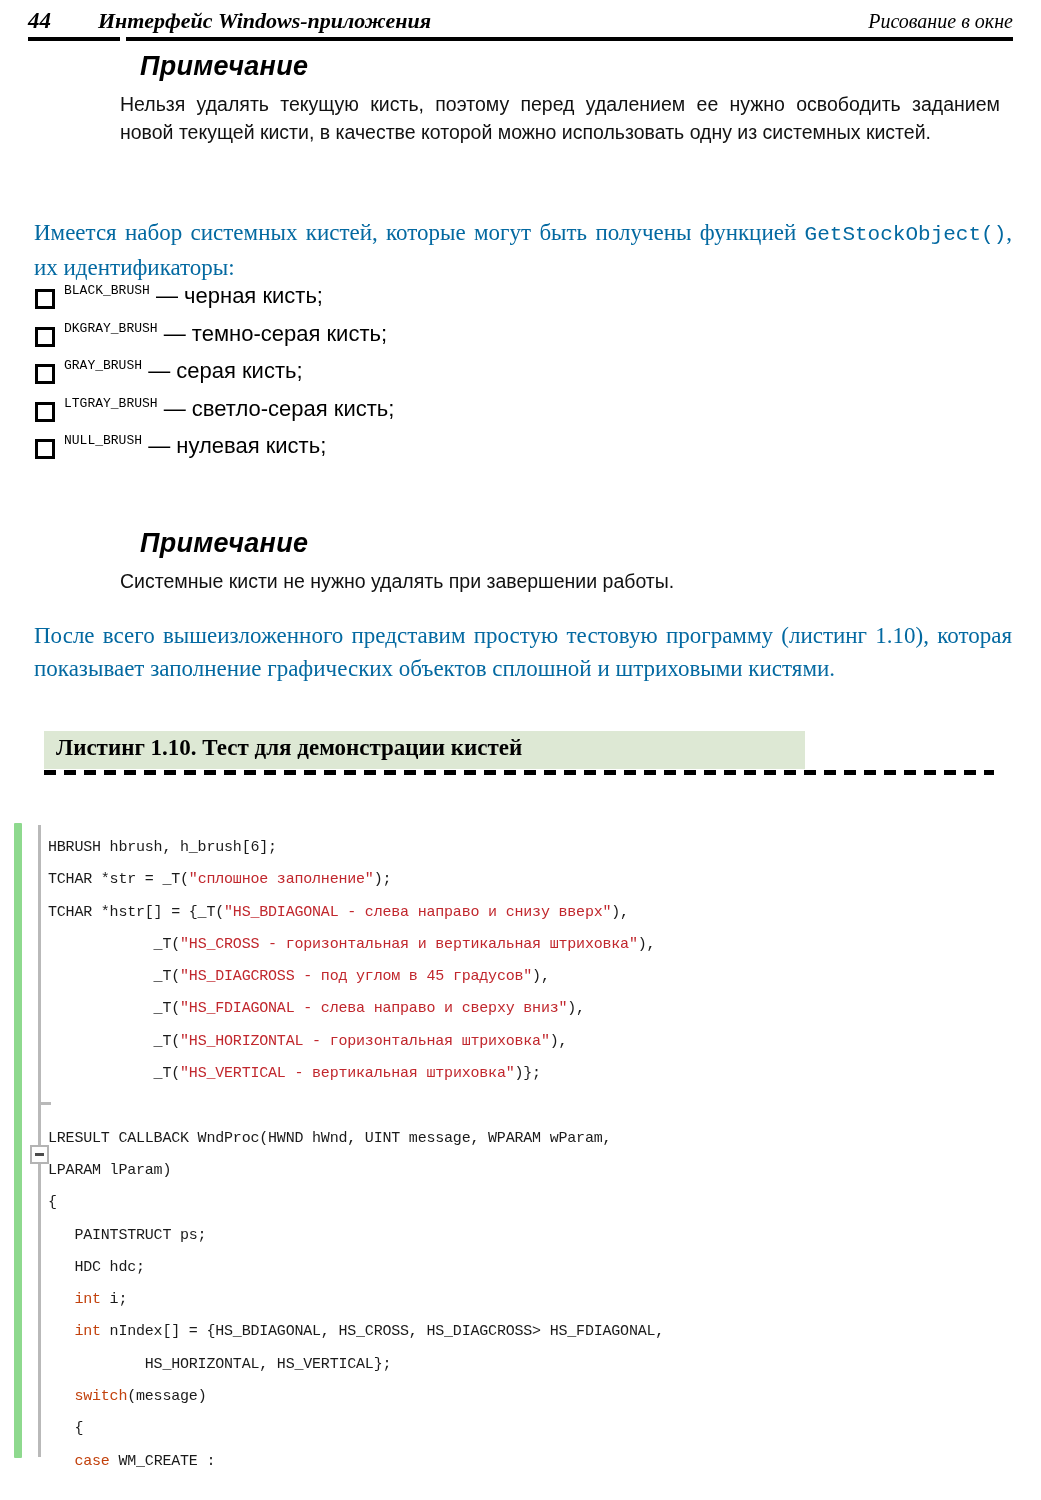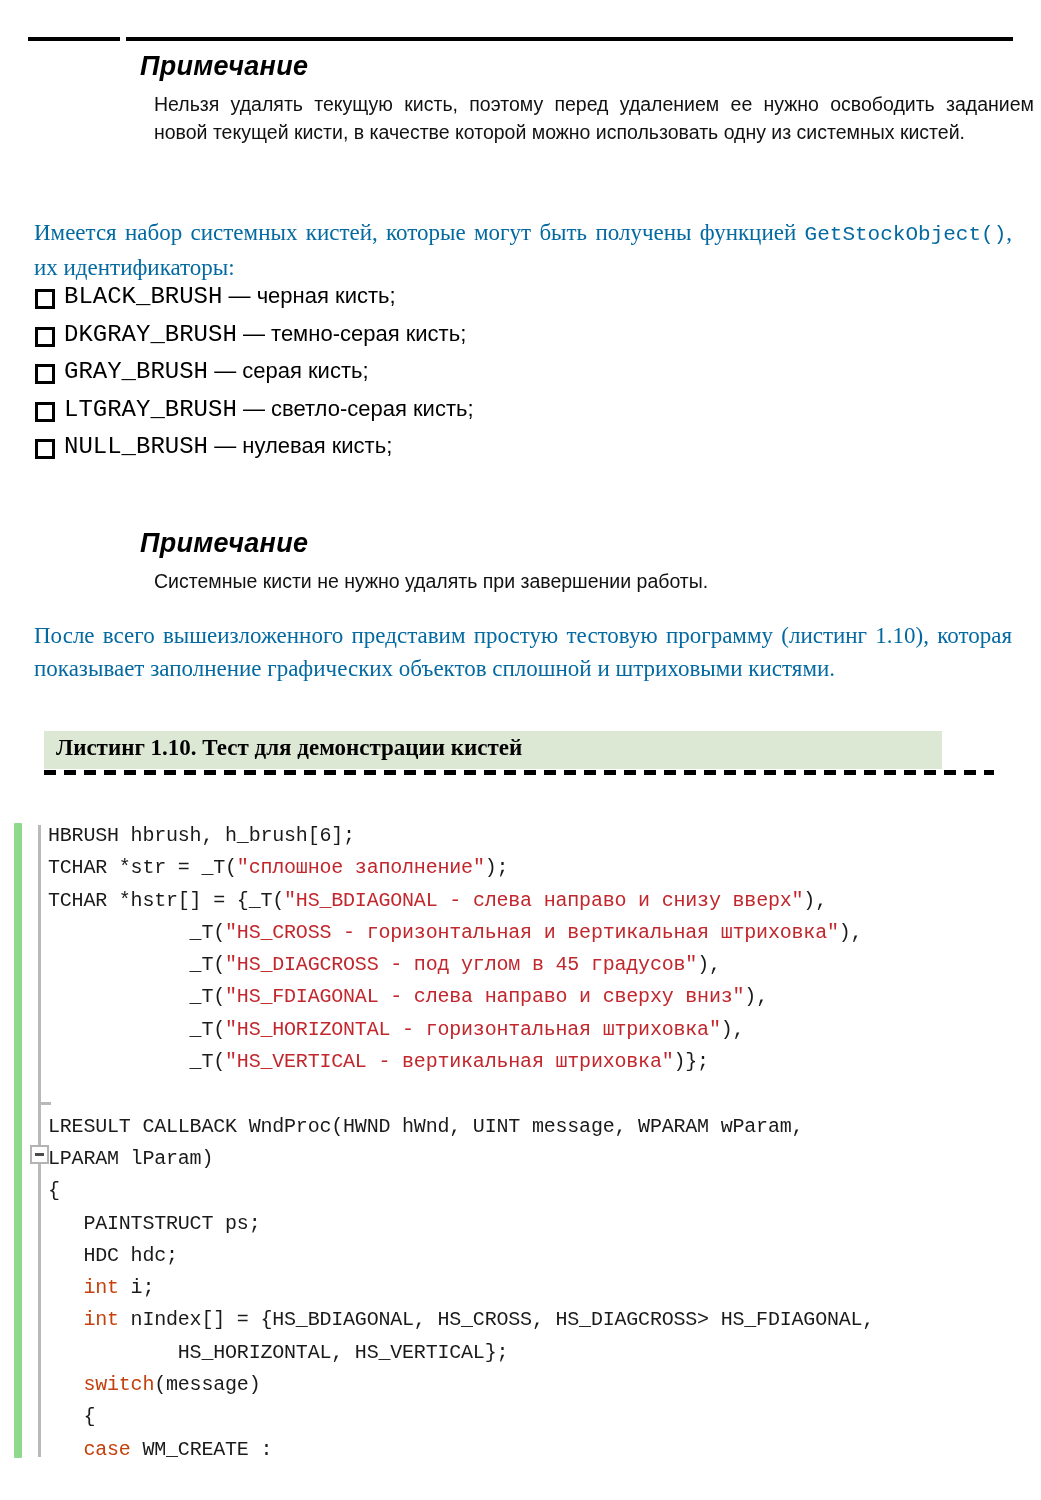--- a/index.html
+++ b/index.html
@@ -80,21 +80,20 @@
     letter-spacing: 0.3px;
     margin-left: 20px;
   }
   .note-body {
     position: absolute;
     font-family: "Liberation Sans", sans-serif;
     font-size: 19.5px;
     line-height: 28px;
     text-align: justify;
     color: #111;
-    margin-left: 34px;
   }
 
   
   .para {
     position: absolute;
     font-family: "Liberation Serif", serif;
     font-size: 23px;
     line-height: 33px;
     text-align: justify;
     text-justify: inter-word;
@@ -132,35 +131,35 @@
   }
   .bullet .box {
     position: absolute;
     left: 1px; top: 1px;
     width: 14px; height: 14px;
     border: 3px solid #000;
     background: #fff;
   }
   .bcode {
     font-family: "Liberation Mono", monospace;
-    font-size: 24px;
+    font-size: 13px;
     white-space: pre;
   }
   .btext {
     font-family: Liberation Sans, sans-serif;
     font-size: 22px;
     white-space: pre;
   }
 
   
   .listing-band {
     position: absolute;
     left: 44px;
     top: 731px;
-    width: 898px;
+    width: 761px;
     height: 38px;
     background: #dde8d4;
   }
   .listing-band-label {
     position: absolute;
     left: 12px;
     top: 4px;
     font-family: "Liberation Serif", serif;
     font-weight: bold;
     font-size: 23px;
@@ -227,37 +226,42 @@
     position: absolute;
     left: 3px;
     top: 6px;
     width: 9px;
     height: 3px;
     background: #4a4a4a;
   }
   .code-lines {
     position: absolute;
     left: 48px;
-    top: 0;
+    top: 12px;
     width: 990px;
     font-family: "Liberation Mono", monospace;
-    font-size: 20px;
+    font-size: 15px;
     line-height: 32.3px;
     color: #1a1a1a;
     white-space: pre;
     letter-spacing: -0.2px;
   }
   .code-lines .ln { display: block; height: 32.3px; }
   .tok-str { color: #c1272d; }
   .tok-kw  { color: #c2410c; }
 </style>
 </head>
 <body>
 
 <div class="page-header">
+  <div class="ph-row">
+    <div class="ph-folio">44</div>
+    <div class="ph-left">Интерфейс Windows-приложения</div>
+    <div class="ph-right">Рисование в окне</div>
+  </div>
   <div class="ph-rule"></div>
   <div class="ph-rule-gap"></div>
 </div>
 
 <div class="note-title" style="left:120px; top:51px;">Примечание</div>
 <div class="note-body" style="left:120px; top:90px; width:880px;">Нельзя удалять текущую кисть, поэтому перед удалением ее нужно освободить заданием новой текущей кисти, в качестве которой можно использовать одну из системных кистей.</div>
 
 <div class="para" style="left:34px; top:216px; width:978px;">
   <span>Имеется набор системных кистей, которые могут быть получены функцией </span><span class="mono-inline">GetStockObject()</span><span>, их идентификаторы:</span>
 </div>

